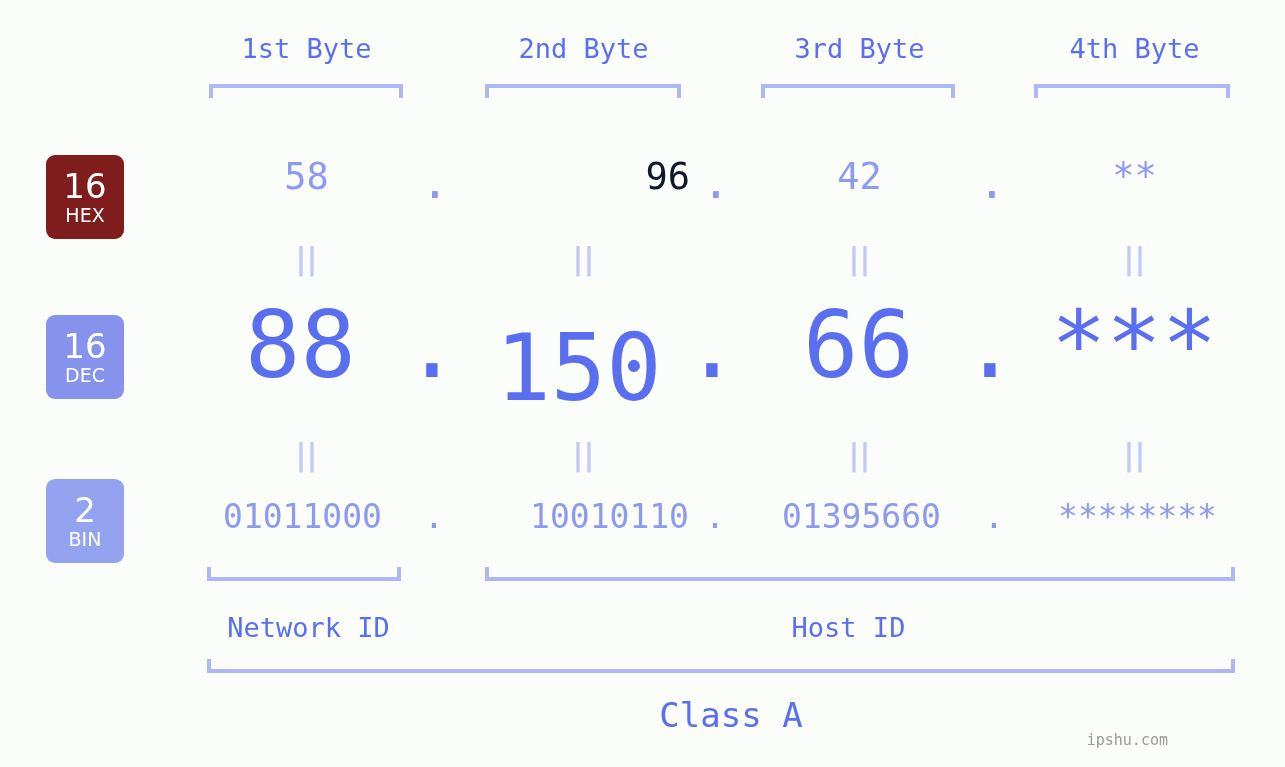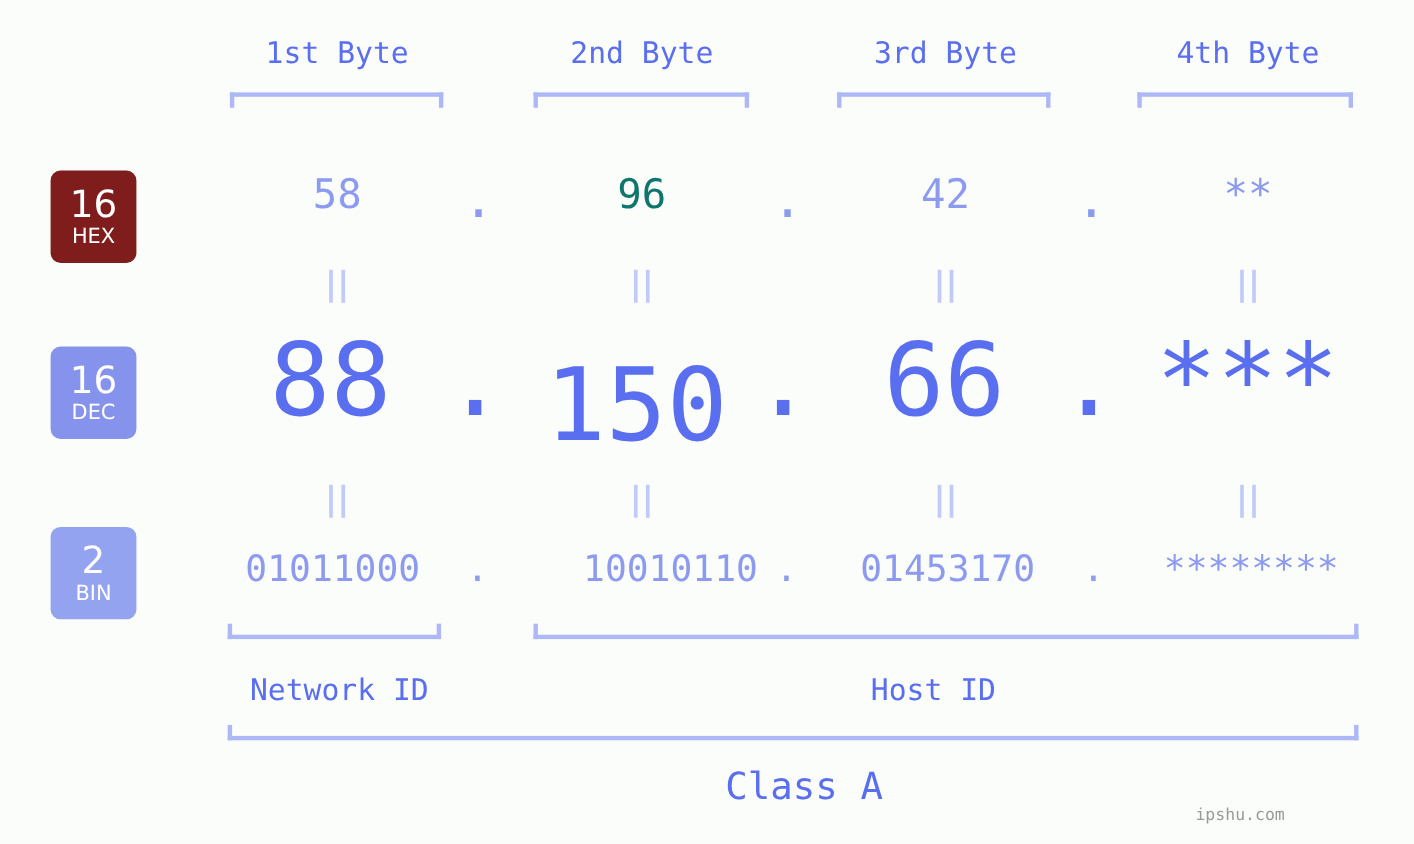--- a/index.html
+++ b/index.html
@@ -187,21 +187,21 @@
 
   <div class="badge" style="top: 479px; height: 84px; background: rgb(147, 163, 240);">
     <span class="num">2</span>
     <span class="abbr">BIN</span>
   </div>
 
   <div class="row-hex">
     <div class="value-cell" style="left: 200px; width: 213px; color: rgb(140, 154, 240);">58</div>
     <div class="dot" style="left: 395px; width: 80px; color: rgb(140, 154, 240);">.</div>
 
-    <div class="value-cell" style="left: 477px; width: 213px; color: #0f766e;">96</div>
+    <div class="value-cell" style="left: 477px; width: 213px; color: #0f172a; text-align: right;">96</div>
     <div class="dot" style="left: 676px; width: 80px; color: rgb(140, 154, 240);">.</div>
 
     <div class="value-cell" style="left: 753px; width: 213px; color: rgb(140, 154, 240);">42</div>
     <div class="dot" style="left: 952px; width: 80px; color: rgb(140, 154, 240);">.</div>
 
     <div class="value-cell" style="left: 1028px; width: 213px; color: rgb(140, 154, 240);">**</div>
   </div>
 
   <div class="eq" style="left: 200px; top: 244px; width: 213px; color: rgb(194, 203, 248);">||</div>
   <div class="eq" style="left: 477px; top: 244px; width: 213px; color: rgb(194, 203, 248);">||</div>
@@ -226,21 +226,21 @@
   <div class="eq" style="left: 753px; top: 440px; width: 213px; color: rgb(194, 203, 248);">||</div>
   <div class="eq" style="left: 1028px; top: 440px; width: 213px; color: rgb(194, 203, 248);">||</div>
 
   <div class="row-bin">
     <div class="value-cell" style="left: 196px; width: 213px; color: rgb(140, 154, 240);">01011000</div>
     <div class="dot" style="left: 394px; width: 80px; color: rgb(140, 154, 240);">.</div>
 
     <div class="value-cell" style="left: 476px; width: 213px; color: rgb(140, 154, 240); text-align: right;">10010110</div>
     <div class="dot" style="left: 675px; width: 80px; color: rgb(140, 154, 240);">.</div>
 
-    <div class="value-cell" style="left: 755px; width: 213px; color: rgb(140, 154, 240);">01453170</div>
+    <div class="value-cell" style="left: 755px; width: 213px; color: rgb(140, 154, 240);">01395660</div>
     <div class="dot" style="left: 954px; width: 80px; color: rgb(140, 154, 240);">.</div>
 
     <div class="value-cell" style="left: 1031px; width: 213px; color: rgb(140, 154, 240);">********</div>
   </div>
 
   <div class="bracket up" style="left: 207px; top: 567px; width: 194px; border-color: rgb(174, 184, 247);"></div>
   <div class="bracket up" style="left: 485px; top: 567px; width: 750px; border-color: rgb(174, 184, 247);"></div>
 
   <div class="id-label" style="left: 742px; top: 612px; width: 213px; color: rgb(90, 110, 240);">Host ID</div>
   <div class="id-label" style="left: 202px; top: 612px; width: 213px; color: rgb(90, 110, 240);">Network ID</div>

